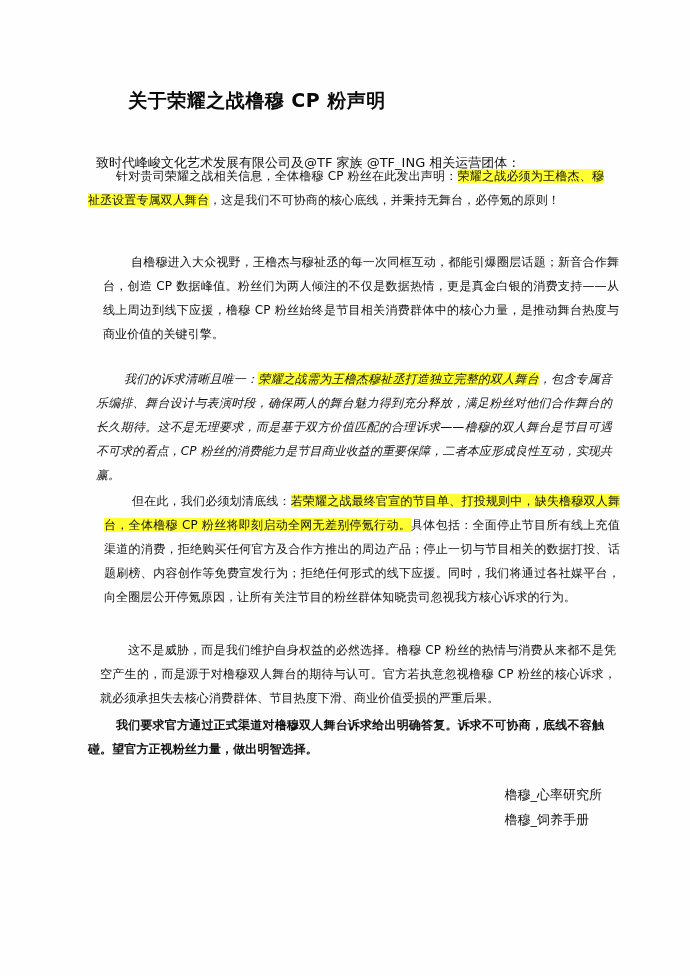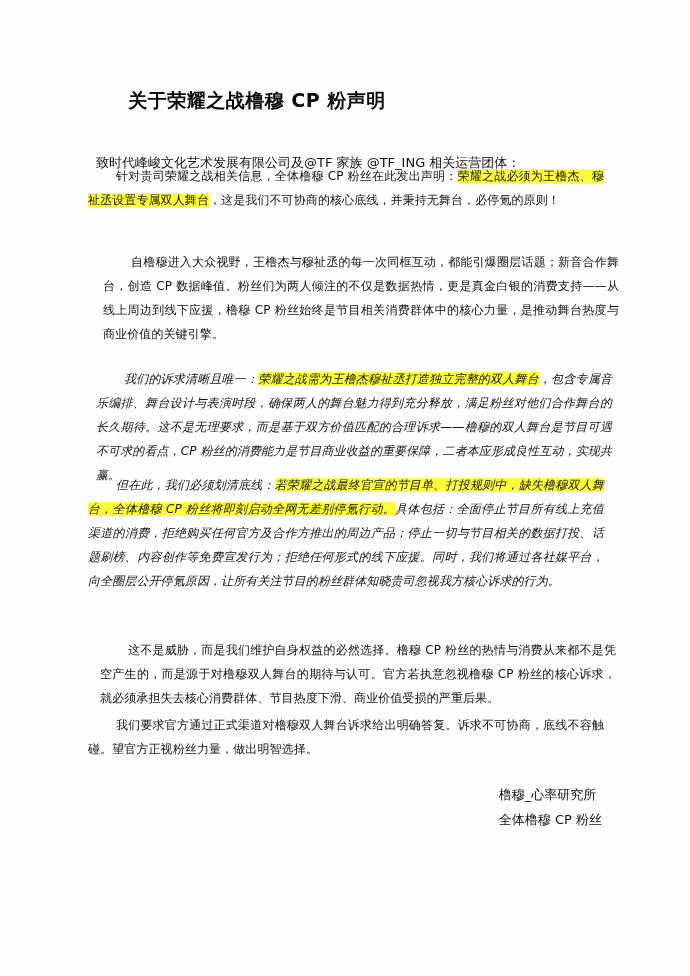--- a/index.html
+++ b/index.html
@@ -22,23 +22,23 @@
 
 <div class="page">
   <div class="salutation">致时代峰峻文化艺术发展有限公司及@TF 家族 @TF_ING 相关运营团体：</div>
 
   <p class="para" style="top:164px;margin:0;"><span>针对贵司荣耀之战相关信息，全体橹穆 CP 粉丝在此发出声明：</span><span class="hl">荣耀之战必须为王橹杰、穆祉丞设置专属双人舞台</span><span>，这是我们不可协商的核心底线，并秉持无舞台，必停氪的原则！</span></p>
 
   <p class="para" style="top:235px;margin:15px;"><span>自橹穆进入大众视野，王橹杰与穆祉丞的每一次同框互动，都能引爆圈层话题；新音合作舞台，创造 CP 数据峰值。粉丝们为两人倾注的不仅是数据热情，更是真金白银的消费支持——从线上周边到线下应援，橹穆 CP 粉丝始终是节目相关消费群体中的核心力量，是推动舞台热度与商业价值的关键引擎。</span></p>
 
   <p class="para" style="top:359px;margin:8px;font-style:italic;"><span>我们的诉求清晰且唯一：</span><span class="hl">荣耀之战需为王橹杰穆祉丞打造独立完整的双人舞台</span><span>，包含专属音乐编排、舞台设计与表演时段，确保两人的舞台魅力得到充分释放，满足粉丝对他们合作舞台的长久期待。这不是无理要求，而是基于双方价值匹配的合理诉求——橹穆的双人舞台是节目可遇不可求的看点，CP 粉丝的消费能力是节目商业收益的重要保障，二者本应形成良性互动，实现共赢。</span></p>
 
-  <p class="para" style="top:473px;margin:0;font-style:italic;"><span>但在此，我们必须划清底线：</span><span class="hl">若荣耀之战最终官宣的节目单、打投规则中，缺失橹穆双人舞台，全体橹穆 CP 粉丝将即刻启动全网无差别停氪行动。</span><span>具体包括：全面停止节目所有线上充值渠道的消费，拒绝购买任何官方及合作方推出的周边产品；停止一切与节目相关的数据打投、话题刷榜、内容创作等免费宣发行为；拒绝任何形式的线下应援。同时，我们将通过各社媒平台，向全圈层公开停氪原因，让所有关注节目的粉丝群体知晓贵司忽视我方核心诉求的行为。</span></p>
+  <p class="para" style="top:473px;margin:16px;"><span>但在此，我们必须划清底线：</span><span class="hl">若荣耀之战最终官宣的节目单、打投规则中，缺失橹穆双人舞台，全体橹穆 CP 粉丝将即刻启动全网无差别停氪行动。</span><span>具体包括：全面停止节目所有线上充值渠道的消费，拒绝购买任何官方及合作方推出的周边产品；停止一切与节目相关的数据打投、话题刷榜、内容创作等免费宣发行为；拒绝任何形式的线下应援。同时，我们将通过各社媒平台，向全圈层公开停氪原因，让所有关注节目的粉丝群体知晓贵司忽视我方核心诉求的行为。</span></p>
 
   <p class="para" style="top:626px;margin:12px;"><span>这不是威胁，而是我们维护自身权益的必然选择。橹穆 CP 粉丝的热情与消费从来都不是凭空产生的，而是源于对橹穆双人舞台的期待与认可。官方若执意忽视橹穆 CP 粉丝的核心诉求，就必须承担失去核心消费群体、节目热度下滑、商业价值受损的严重后果。</span></p>
 
-  <p class="para" style="top:713px;margin:0;"><span>我们要求官方通过正式渠道对橹穆双人舞台诉求给出明确答复。诉求不可协商，底线不容触碰。望官方正视粉丝力量，做出明智选择。</span></p>
+  <p class="para" style="top:713px;margin:0;font-weight:bold;"><span>我们要求官方通过正式渠道对橹穆双人舞台诉求给出明确答复。诉求不可协商，底线不容触碰。望官方正视粉丝力量，做出明智选择。</span></p>
 </div>
 
 <div class="sig">
   <div>橹穆_心率研究所</div>
-  <div>全体橹穆 CP 粉丝</div>
+  <div>橹穆_饲养手册</div>
 </div>
 
 </body></html>

